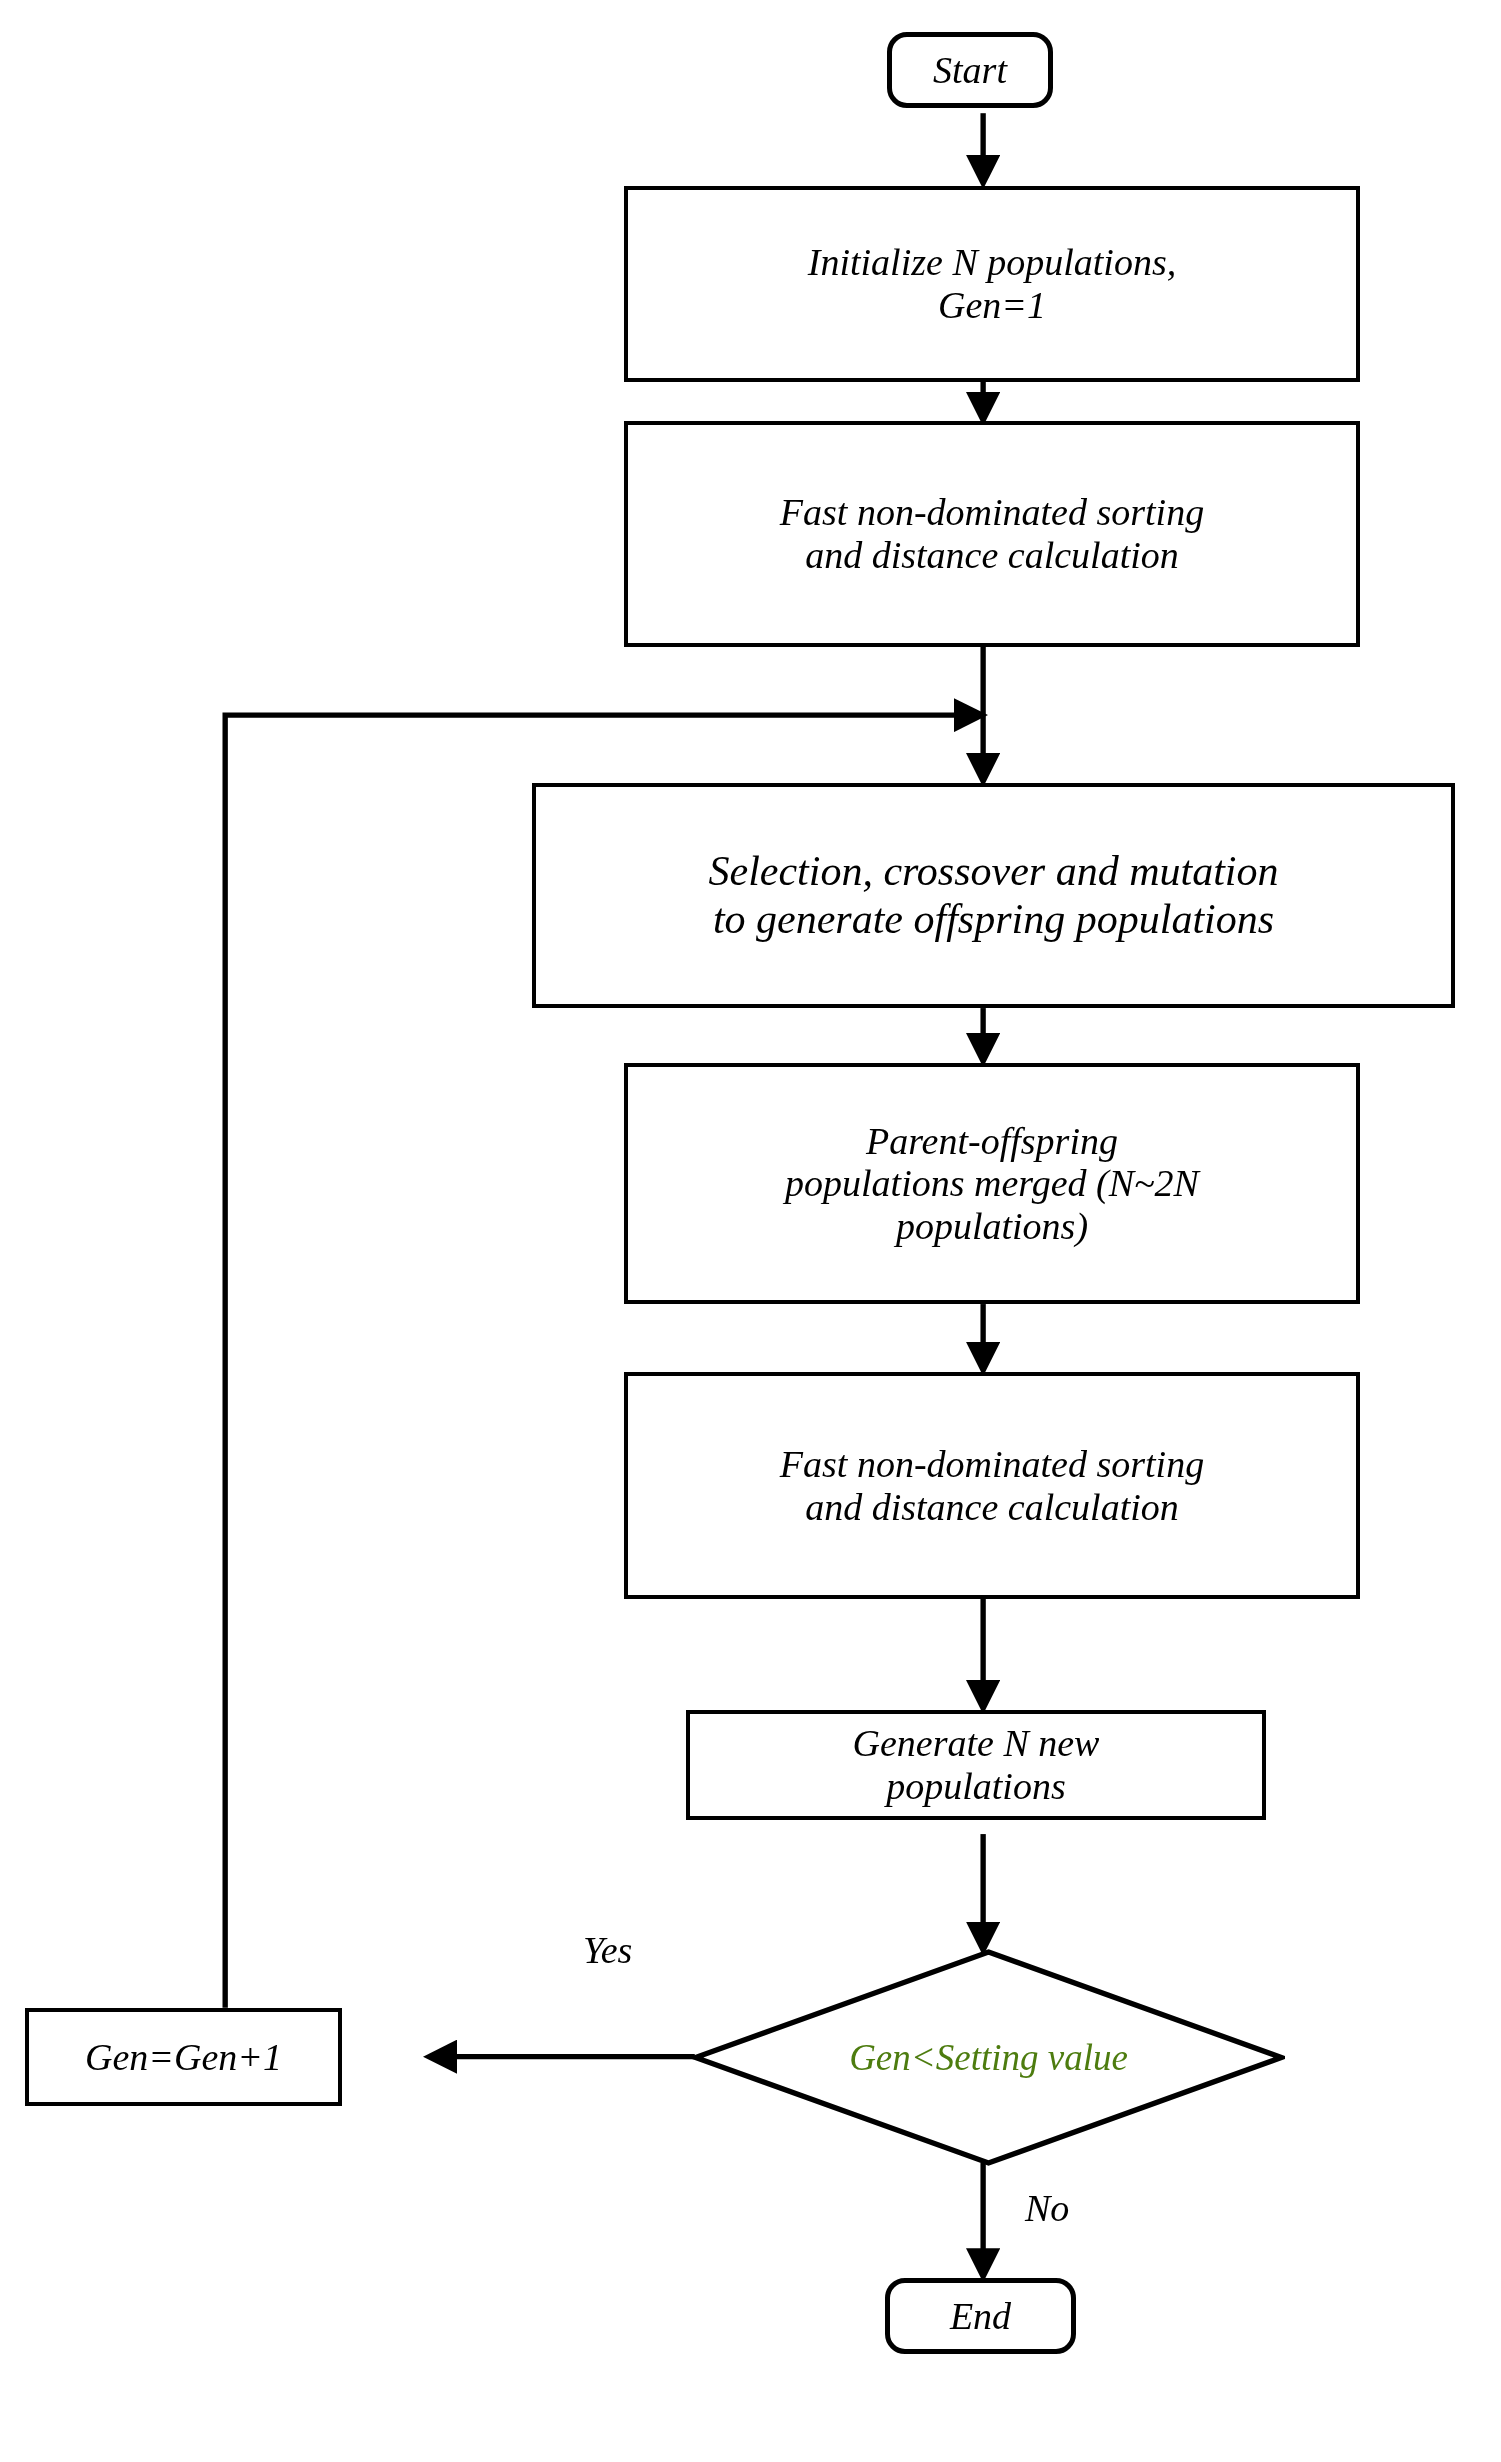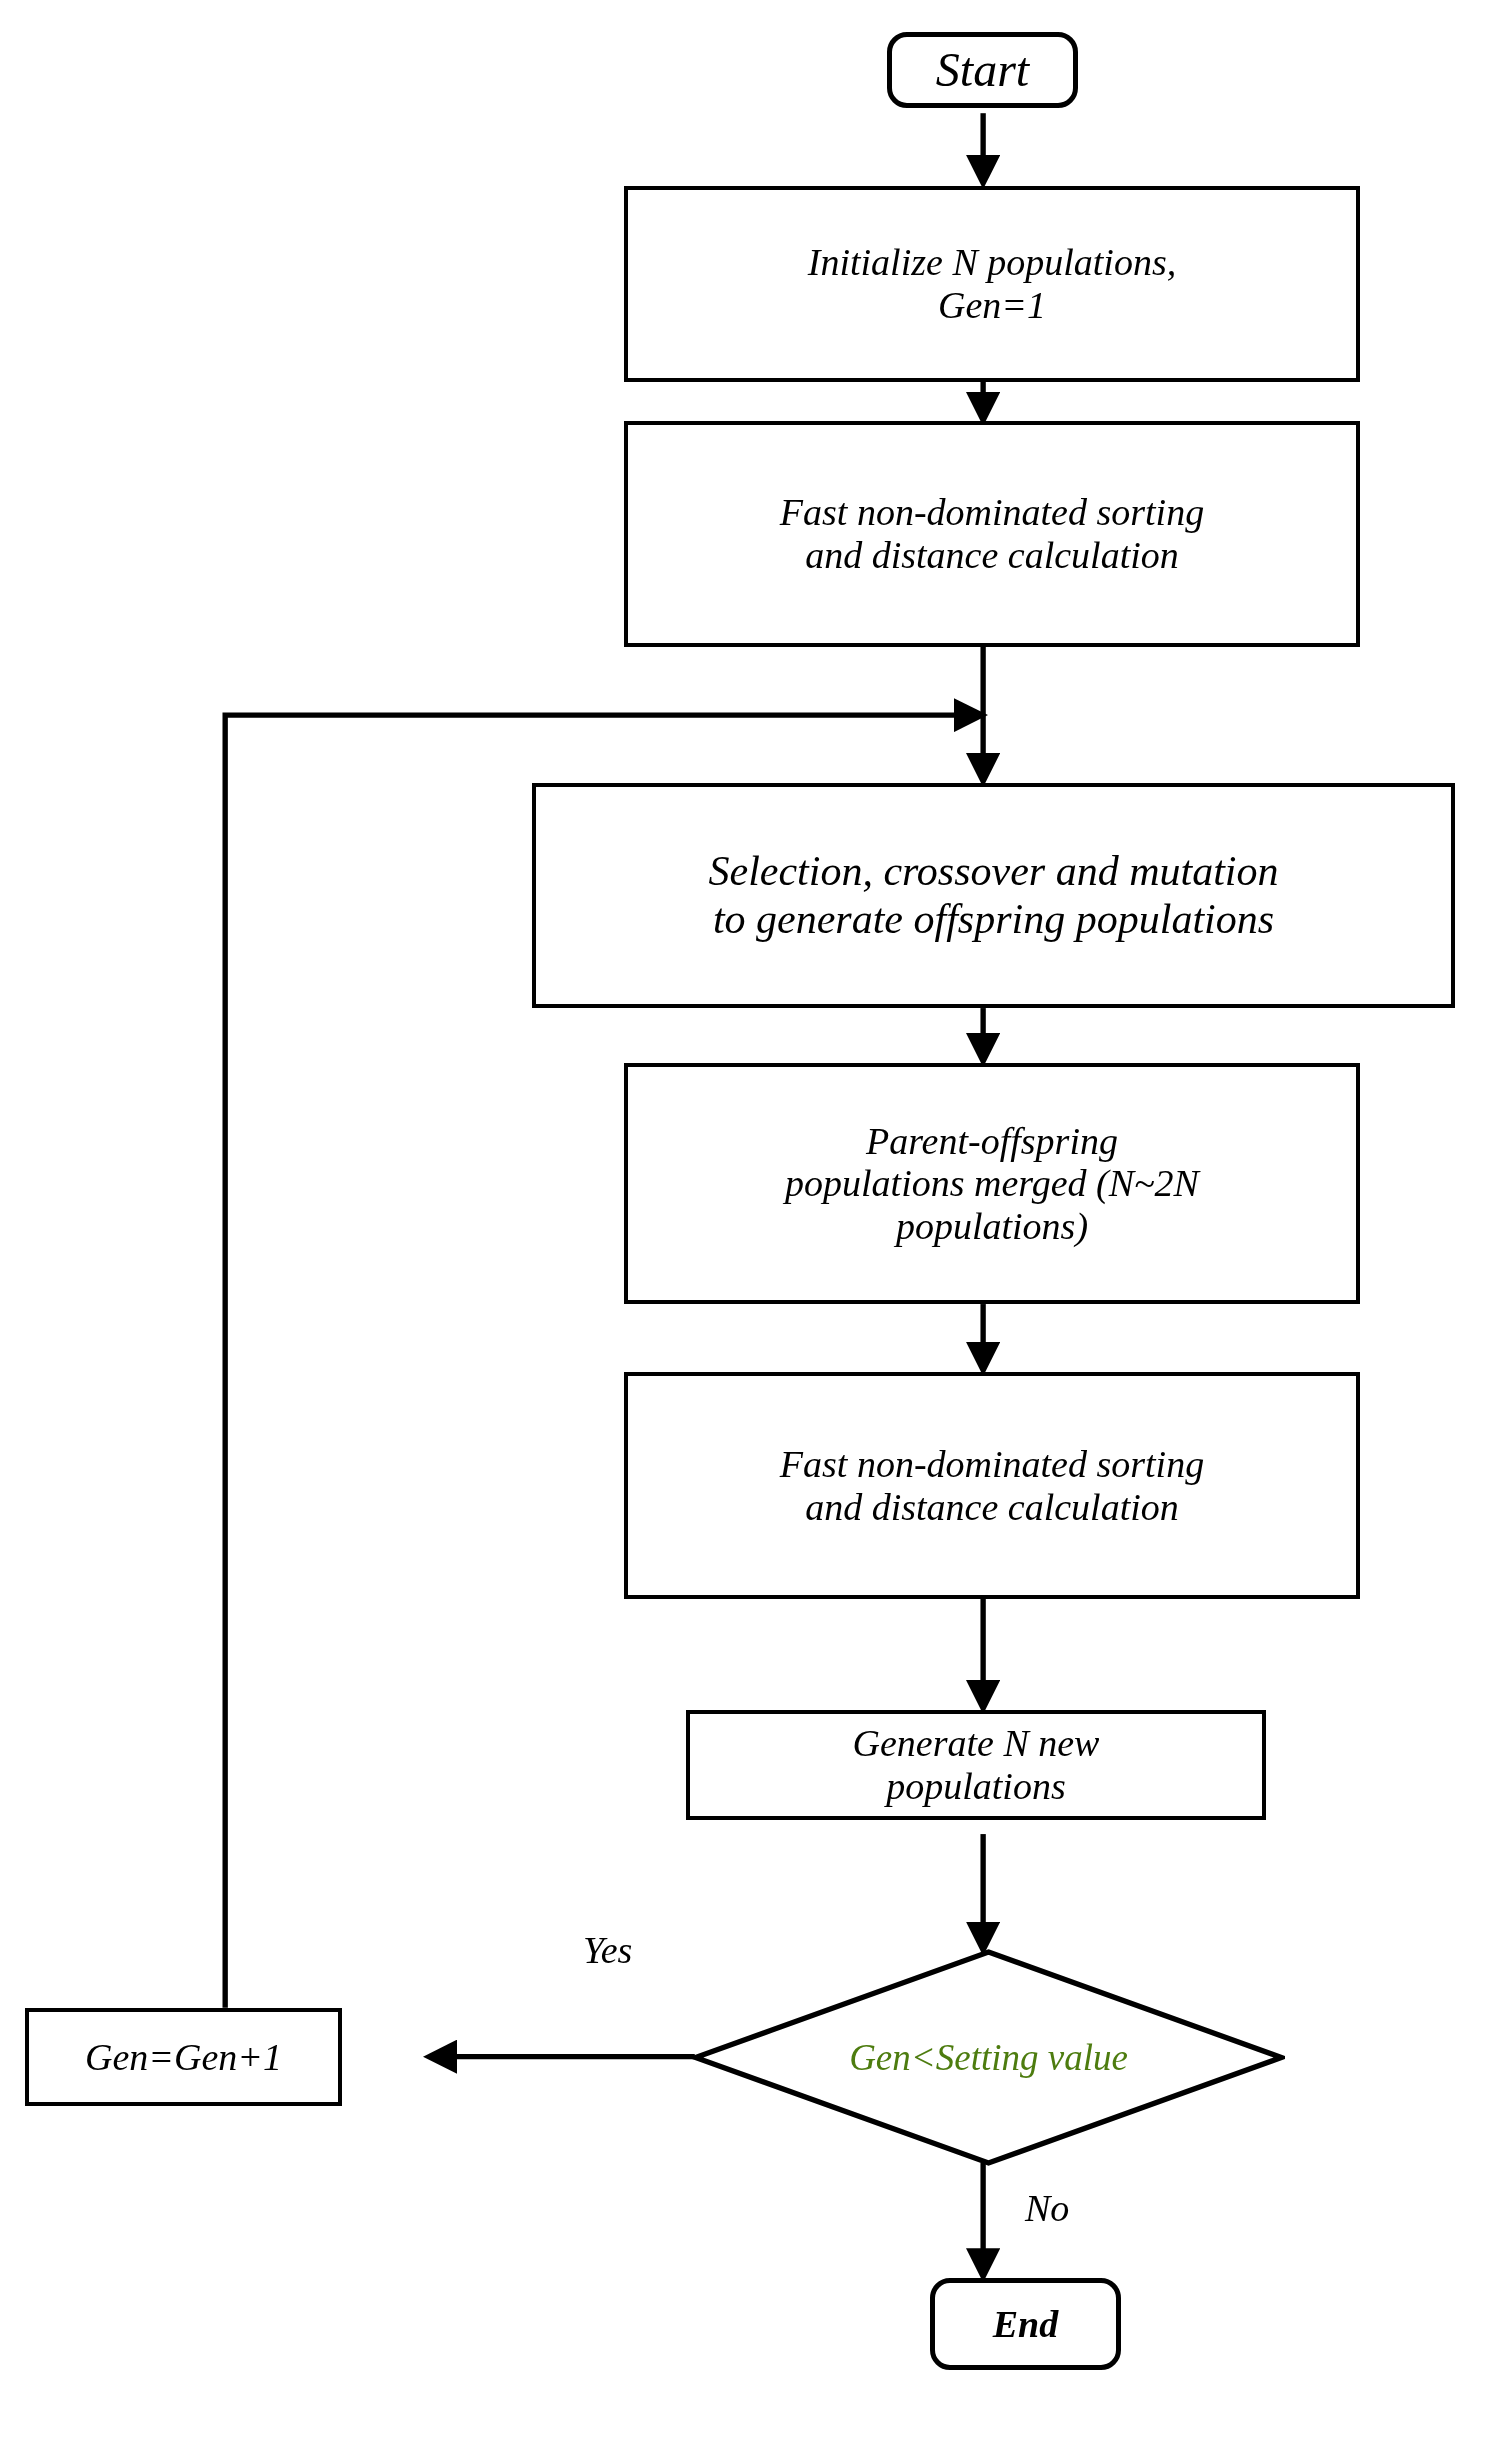--- a/index.html
+++ b/index.html
@@ -99,21 +99,21 @@
 
     <line x1="1285" y1="2398" x2="1285" y2="2548" stroke="#000000" stroke-width="7" marker-end="url(#arrow)"></line>
 
     <line x1="908" y1="2689" x2="562" y2="2689" stroke="#000000" stroke-width="7" marker-end="url(#arrow)"></line>
 
     <polyline points="294,2625 294,935 1282,935" fill="none" stroke="#000000" stroke-width="7" marker-end="url(#arrow)"></polyline>
 
     <line x1="1285" y1="2828" x2="1285" y2="2975" stroke="#000000" stroke-width="7" marker-end="url(#arrow)"></line>
   </svg>
 
-  <div class="node terminator" style="left:887px; top:32px; width:191px; height:76px; font-size:48px;">
+  <div class="node terminator" style="left:887px; top:32px; width:166px; height:76px; font-size:38px;">
     <span>Start</span>
   </div>
 
   <div class="node process" style="left:624px; top:186px; width:736px; height:196px; font-size:38px;">
     <span>Initialize N populations,
 Gen=1</span>
   </div>
 
   <div class="node process" style="left:624px; top:421px; width:736px; height:226px; font-size:38px;">
     <span>Fast non-dominated sorting
@@ -147,21 +147,21 @@
     </svg>
     <div class="diamond-label" style="font-size:37px;">
       <span>Gen&lt;Setting value</span>
     </div>
   </div>
 
   <div class="node process" style="left:25px; top:2008px; width:317px; height:98px; font-size:38px;">
     <span>Gen=Gen+1</span>
   </div>
 
-  <div class="node terminator" style="left:930px; top:2278px; width:191px; height:92px; font-size:38px;font-weight:bold;">
+  <div class="node terminator" style="left:885px; top:2278px; width:191px; height:76px; font-size:38px;">
     <span>End</span>
   </div>
 
   <div class="edge-label" style="left:583px; top:1928px; font-size:38px;">
     <span>Yes</span>
   </div>
 
   <div class="edge-label" style="left:1025px; top:2186px; font-size:38px;">
     <span>No</span>
   </div>

